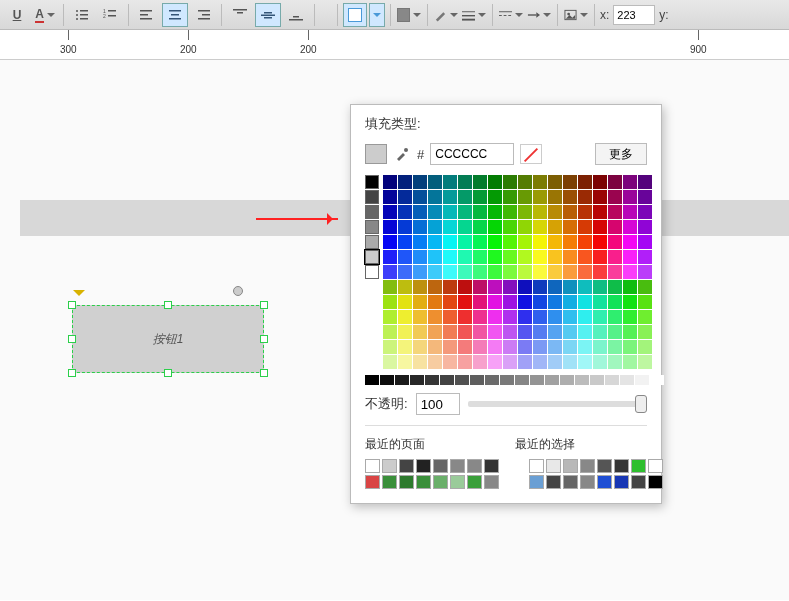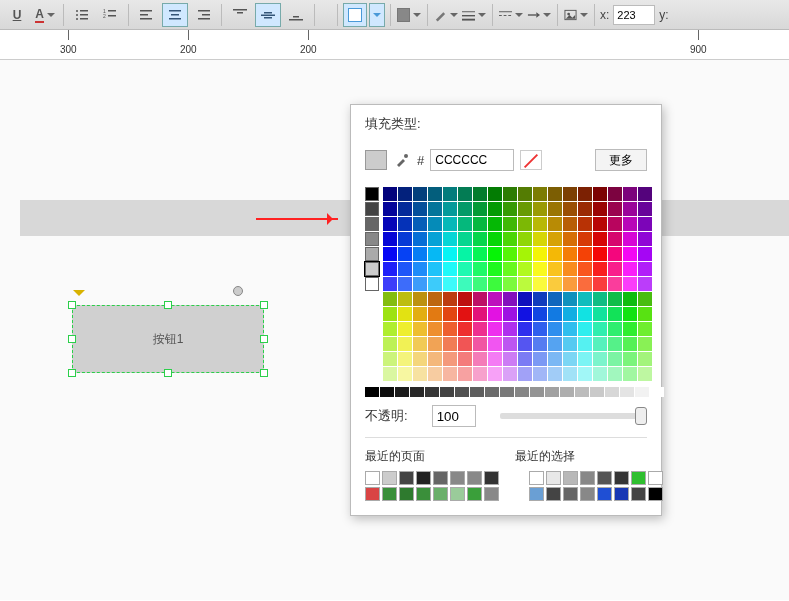--- a/index.html
+++ b/index.html
@@ -12,52 +12,52 @@
 .sep { width:1px; height:22px; background:#bbb; margin:0 3px; }
 .small-icon { width:14px; height:14px; display:block; }
 
 .ruler-area { position:relative; height:30px; background:#fff; border-bottom:1px solid #ccc; }
 .ruler-tick { position:absolute; top:14px; font-size:10px; color:#333; }
 .ruler-tick::before { content:""; position:absolute; top:-14px; left:50%; width:1px; height:10px; background:#666; }
 
 .canvas { position:relative; width:100%; height:540px; background:#fafafa; }
 .gray-band { position:absolute; left:20px; right:0; top:140px; height:36px; background:#d8d8d8; }
 
-.widget { position:absolute; left:72px; top:245px; width:192px; height:68px; background:#d0d0d0; border:1.5px dashed #2bcf4a; display:flex; align-items:center; justify-content:center; color:#555; }
+.widget { position:absolute; left:72px; top:245px; width:192px; height:68px; background:#d0d0d0; border:1.5px dashed #2bcf4a; display:flex; align-items:center; justify-content:center; color:#555;font-style:italic; }
 .handle { position:absolute; width:8px; height:8px; background:#fff; border:1px solid #2bcf4a; }
 .h-nw{top:-5px;left:-5px}.h-n{top:-5px;left:calc(50% - 4px)}.h-ne{top:-5px;right:-5px}
 .h-e{top:calc(50% - 4px);right:-5px}.h-se{bottom:-5px;right:-5px}.h-s{bottom:-5px;left:calc(50% - 4px)}
 .h-sw{bottom:-5px;left:-5px}.h-w{top:calc(50% - 4px);left:-5px}
 .rot-handle{ position:absolute; top:-20px; right:20px; width:10px; height:10px; border:1px solid #888; border-radius:50%; background:#ccc; }
 .yellow-tri{ position:absolute; top:-16px; left:0; width:0; height:0; border:6px solid transparent; border-top-color:#d8b200; }
 
 .arrow-red { position:absolute; height:2px; background:#f22; }
 .arrow-red::after { content:""; position:absolute; right:-1px; top:-5px; border:6px solid transparent; border-left-color:#f22; }
 
 .fill-panel { position:absolute; left:350px; top:44px; width:312px; background:#fff; border:1px solid #bbb; box-shadow:2px 3px 10px rgba(0,0,0,.25); padding:10px 14px 14px; }
-.row { display:flex; align-items:center; margin-bottom:16px; gap:6px; }
+.row { display:flex; align-items:center; margin-bottom:10px; gap:6px; }
 .label { color:#333; font-size:13px; }
 .dropdown { flex:1; height:24px; border:1px solid #bbb; display:flex; align-items:center; padding:0 6px; justify-content:space-between; cursor:pointer; position:relative; }
 .dropdown::after { content:""; border:5px solid transparent; border-top-color:#666; margin-top:5px; }
 .color-preview { width:22px; height:20px; border:1px solid #999; background:#ccc; }
 .eyedrop { width:18px; height:18px; display:flex; align-items:center; justify-content:center; cursor:pointer; }
 .hex-input { width:84px; height:22px; border:1px solid #bbb; padding:0 4px; font-size:12px; }
 .nofill { width:22px; height:20px; border:1px solid #ccc; position:relative; background:#fff; cursor:pointer; }
 .nofill::after { content:""; position:absolute; left:1px; right:1px; top:50%; height:2px; background:#e33; transform:rotate(-45deg); }
 .more-btn { width:52px; height:22px; border:1px solid #bbb; background:#f4f4f4; cursor:pointer; font-size:12px; }
 
 .palette-wrap { display:flex; gap:4px; }
 .gray-col { display:flex; flex-direction:column; gap:1px; }
 .gray-col div { width:14px; height:14px; border:1px solid #666; }
 .main-pal { display:grid; grid-template-columns:repeat(18,14px); gap:1px; }
 .main-pal div { width:14px; height:14px; }
 .gray-ramp { display:grid; grid-template-columns:repeat(20,14px); gap:1px; margin-top:6px; }
 .gray-ramp div { width:14px; height:10px; }
 
-.opacity-row { display:flex; align-items:center; gap:24px; margin-top:8px; }
+.opacity-row { display:flex; align-items:center; gap:8px; margin-top:8px; }
 .op-input { width:44px; height:22px; border:1px solid #bbb; padding:0 4px; text-align:left; }
 .slider { flex:1; height:6px; background:#ddd; position:relative; border-radius:2px; }
 .slider-thumb { position:absolute; right:0; top:-6px; width:12px; height:18px; background:#eee; border:1px solid #888; border-radius:3px; }
 
 hr.sep-line { border:none; border-top:1px solid #ddd; margin:10px 0; }
 .recent-hdr { display:flex; gap:90px; font-size:12px; color:#333; margin-bottom:6px; }
 .recent-grid { display:grid; grid-template-columns:repeat(8,15px); gap:2px; }
 .recent-grid div { width:15px; height:14px; border:1px solid #aaa; }
 .recents { display:flex; gap:30px; }
 

